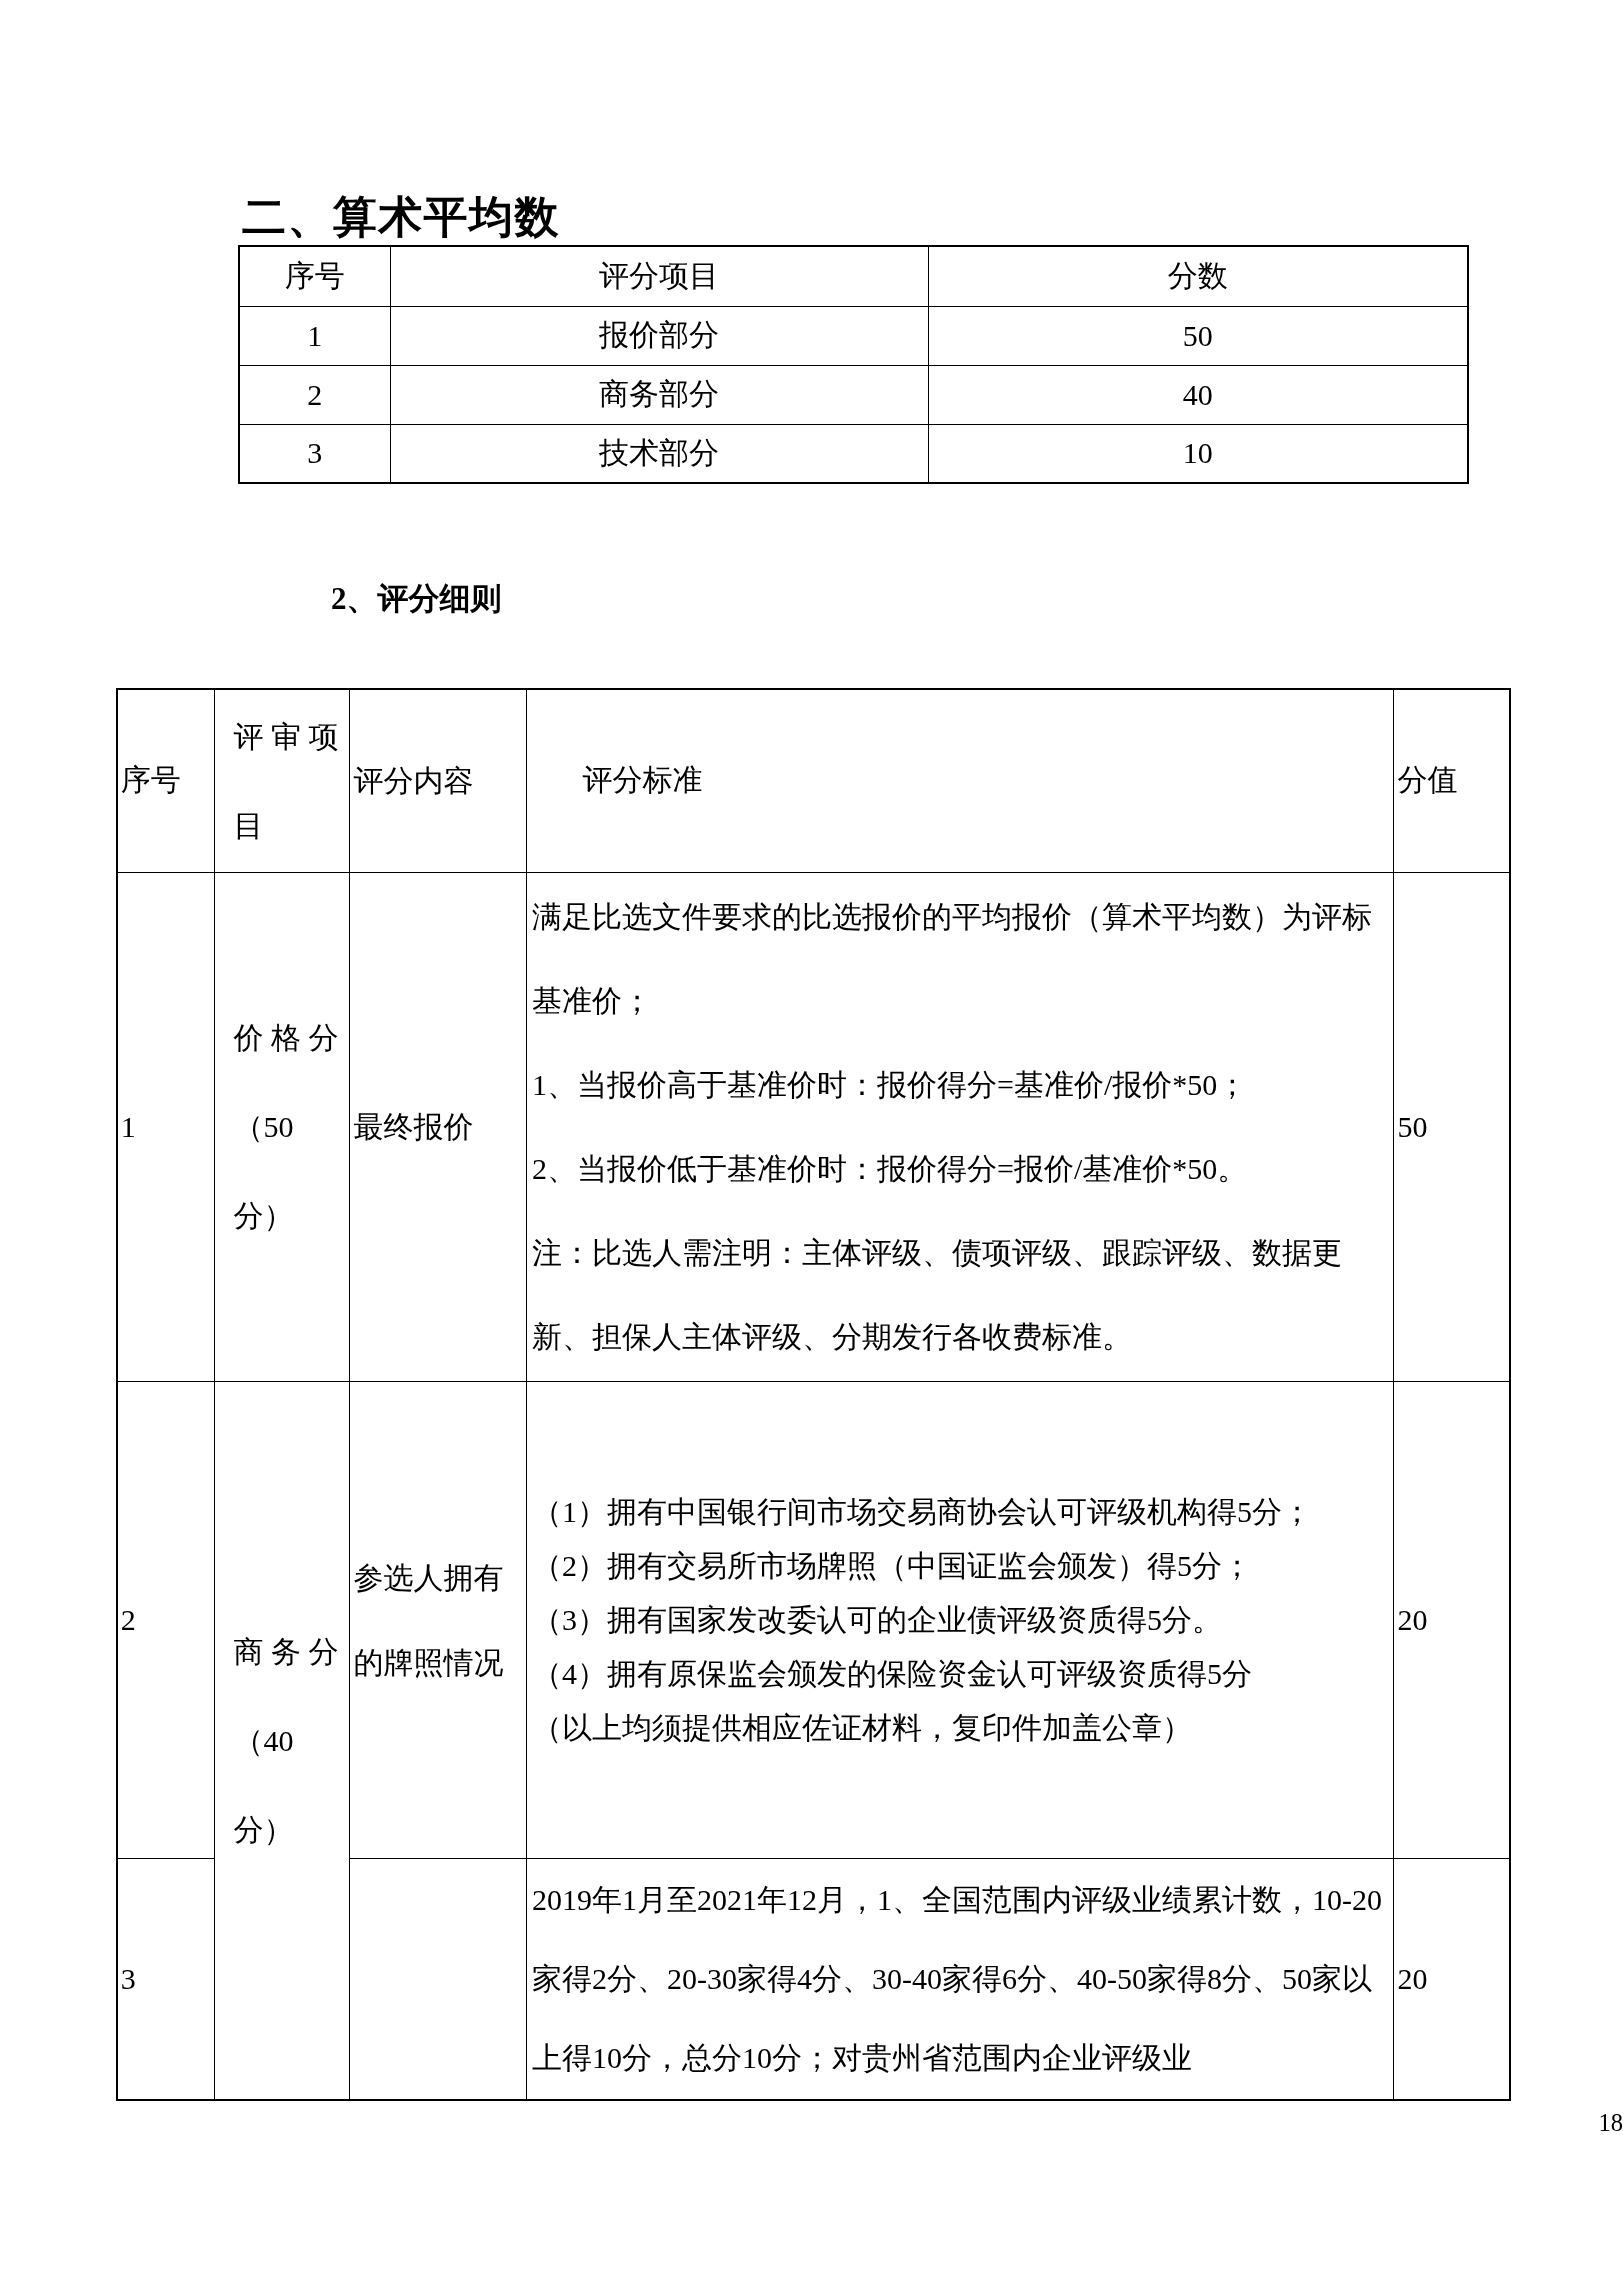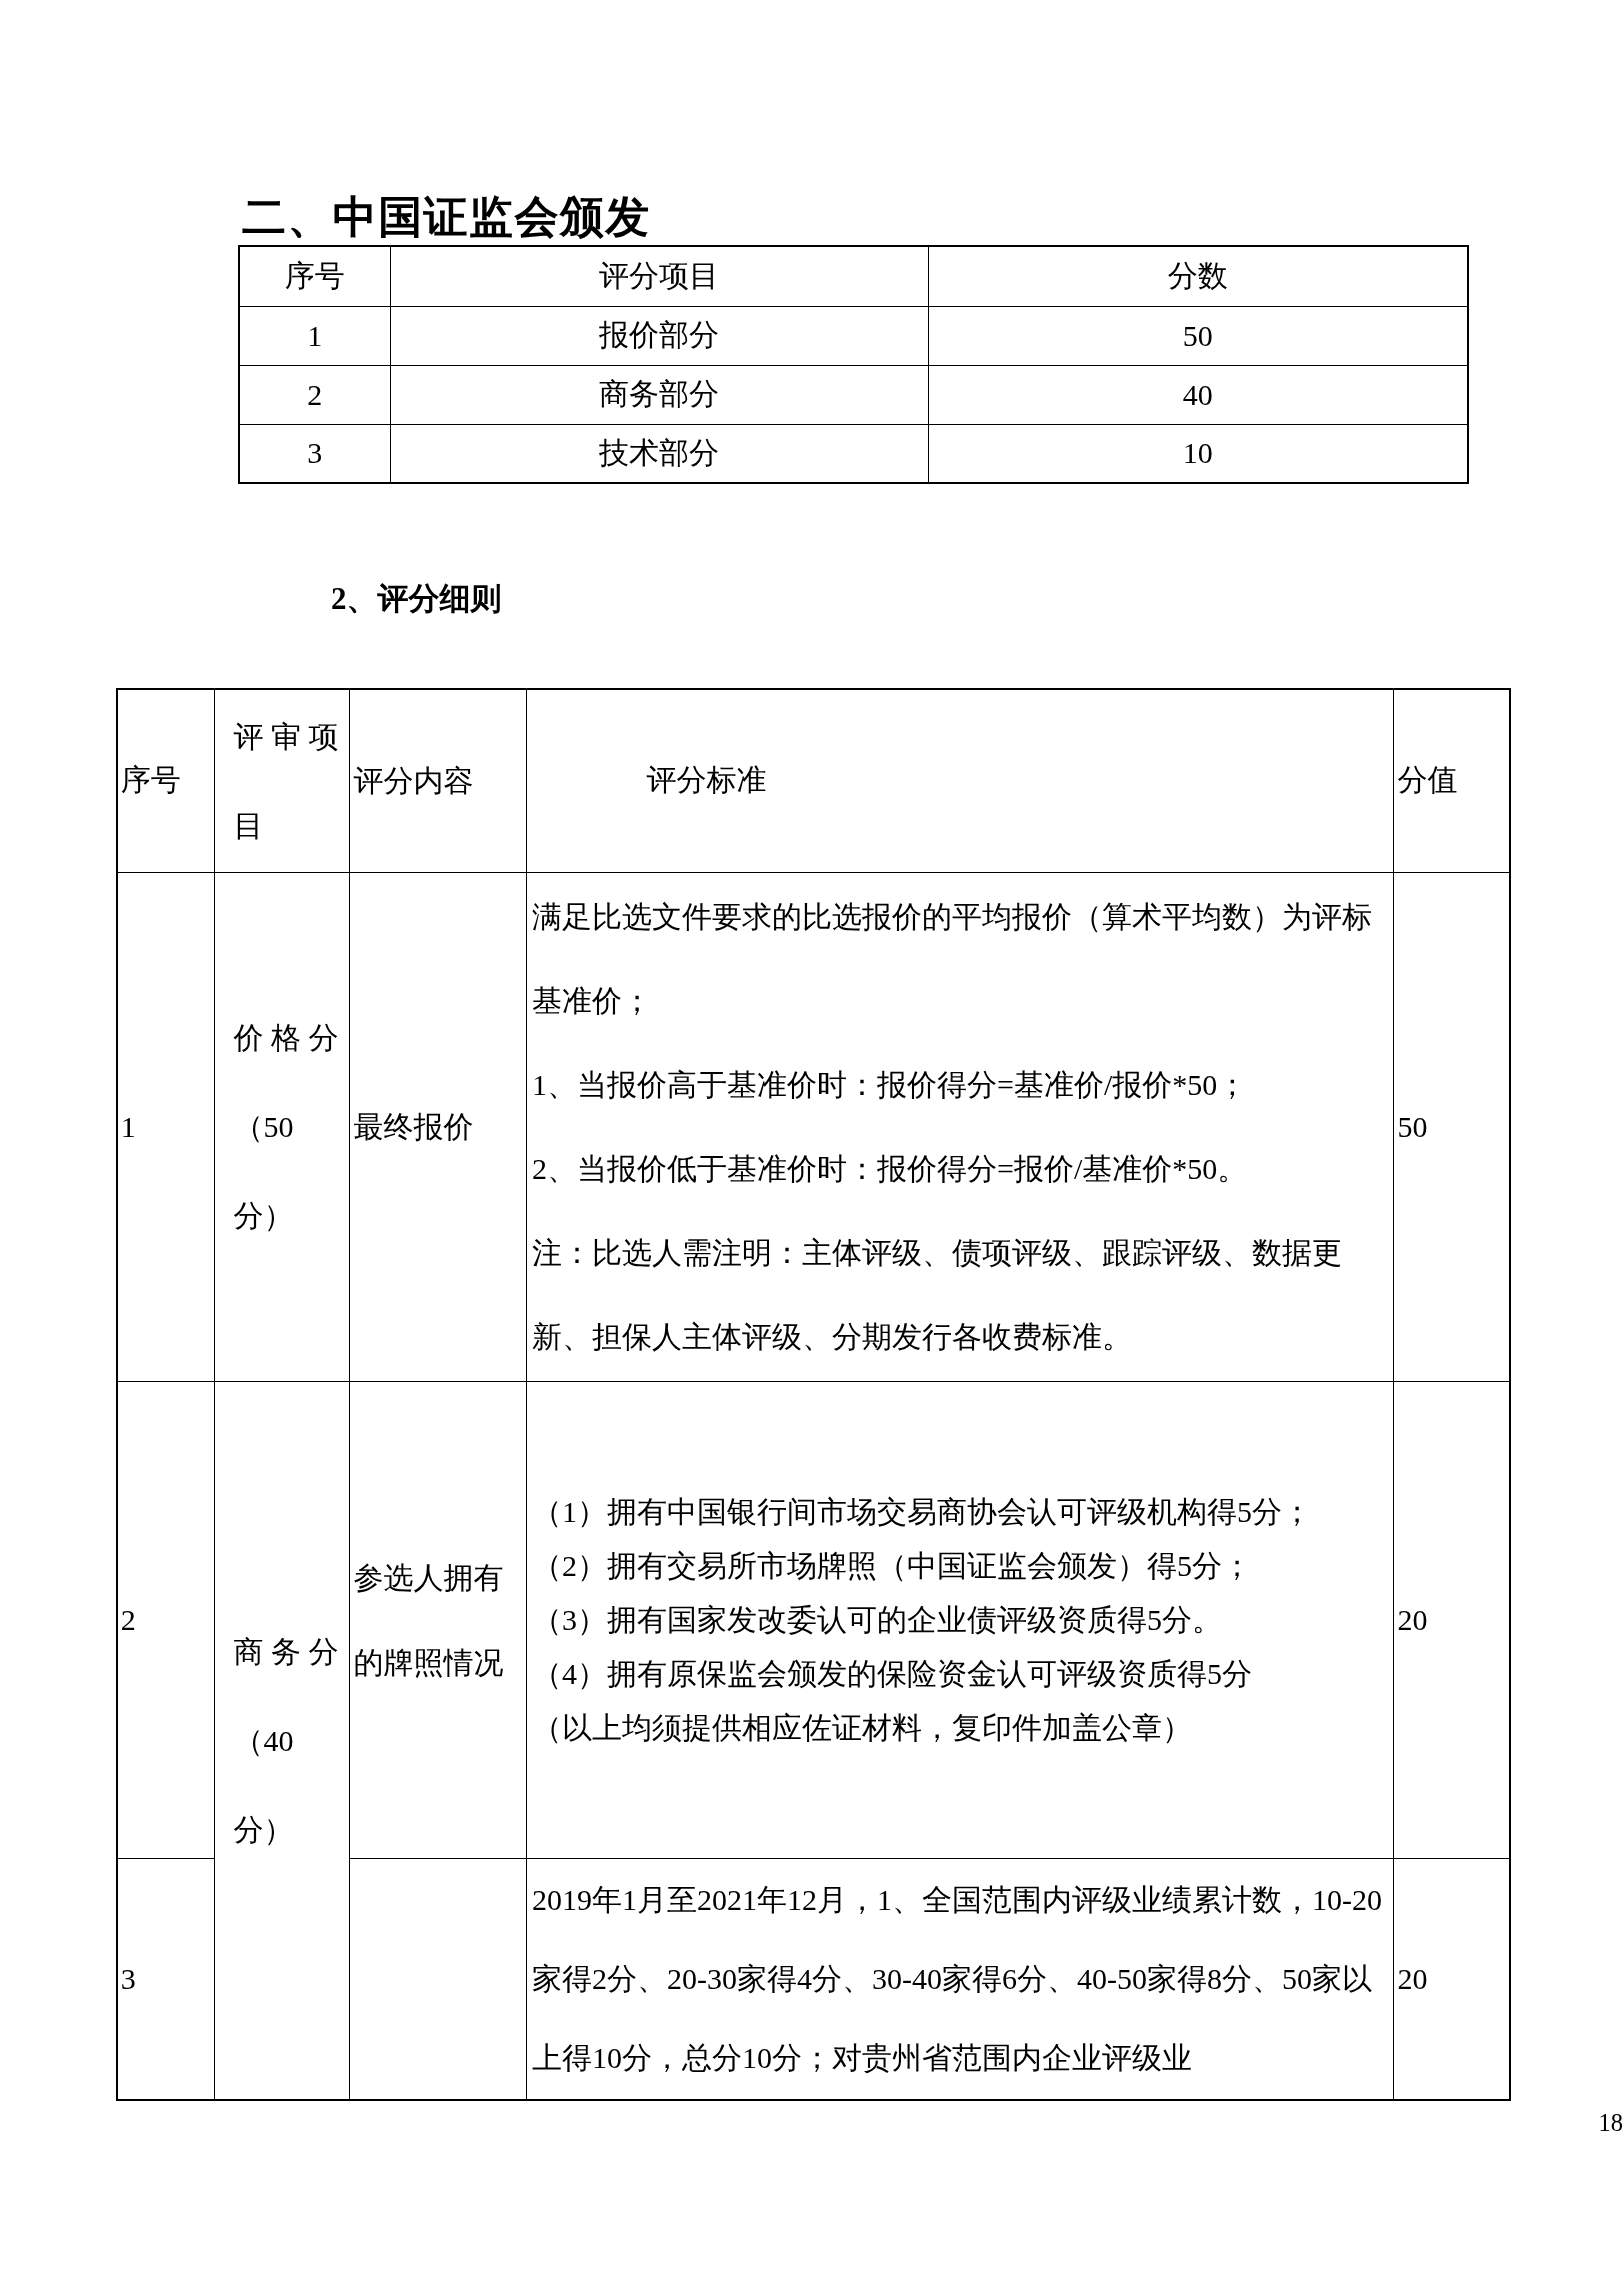--- a/index.html
+++ b/index.html
@@ -22,30 +22,30 @@
   .detail tr.head{height:183px;}
   .detail tr.r1{height:509px;}
   .detail tr.r2{height:477px;}
   .detail tr.r3{height:242px;}
   .detail td{text-align:left;}
   .pre{white-space:pre-line;}
   .no-cell{padding-left:2.7px;}
   .sc-cell{padding-left:4.1px;}
   .ri-cell{padding-left:19px;line-height:89px;}
   .ct-cell{padding-left:4.1px;line-height:85px;}
-  .cr-head{padding-left:120px;}
+  .cr-head{padding-left:56px;}
   .cr-cell{padding:0 5.5px;text-align:justify;line-height:84px;}
   .r2 .cr-cell{line-height:54px;}
   .r3 .cr-cell{line-height:79px;vertical-align:top;padding-top:1.4px;}
   .page-number{left:0;top:2109px;width:100%;text-align:right;font-size:24.5px;}
 </style>
 </head>
 <body>
 
-<div class="abs page-title">二、中国证监会颁发</div>
+<div class="abs page-title">二、算术平均数</div>
 
 <table class="summary">
   <colgroup>
       <col style="width:151px">
       <col style="width:538px">
       <col style="width:540px">
     </colgroup>
   <tbody>
       <tr class="head">
     <td>序号</td>

